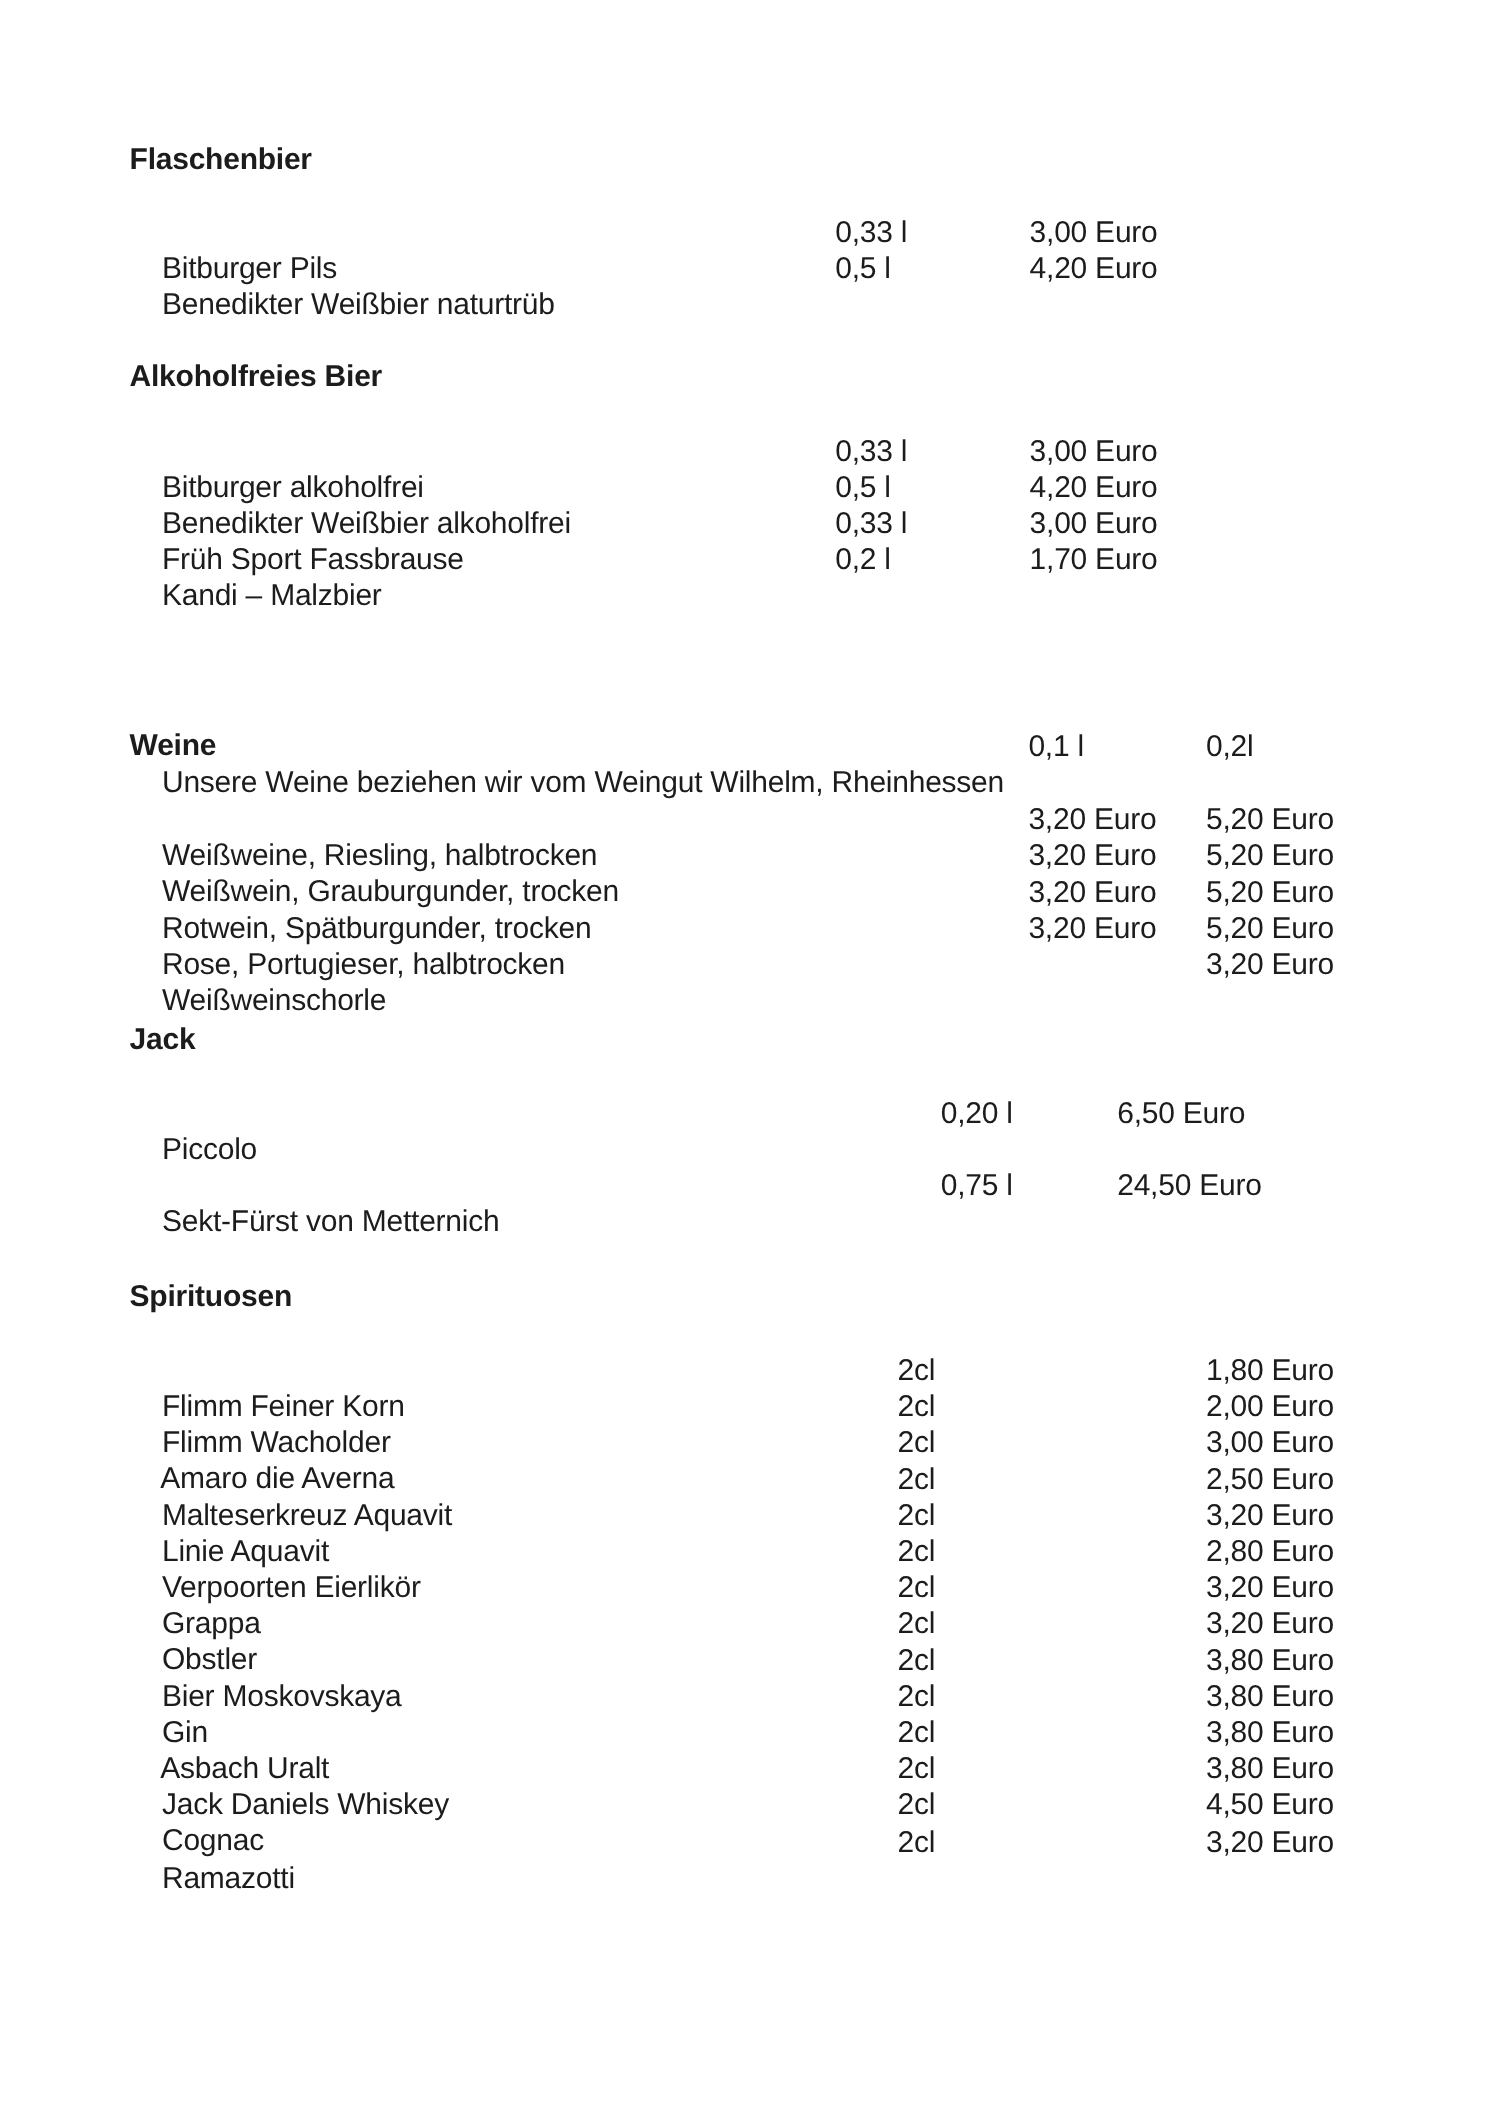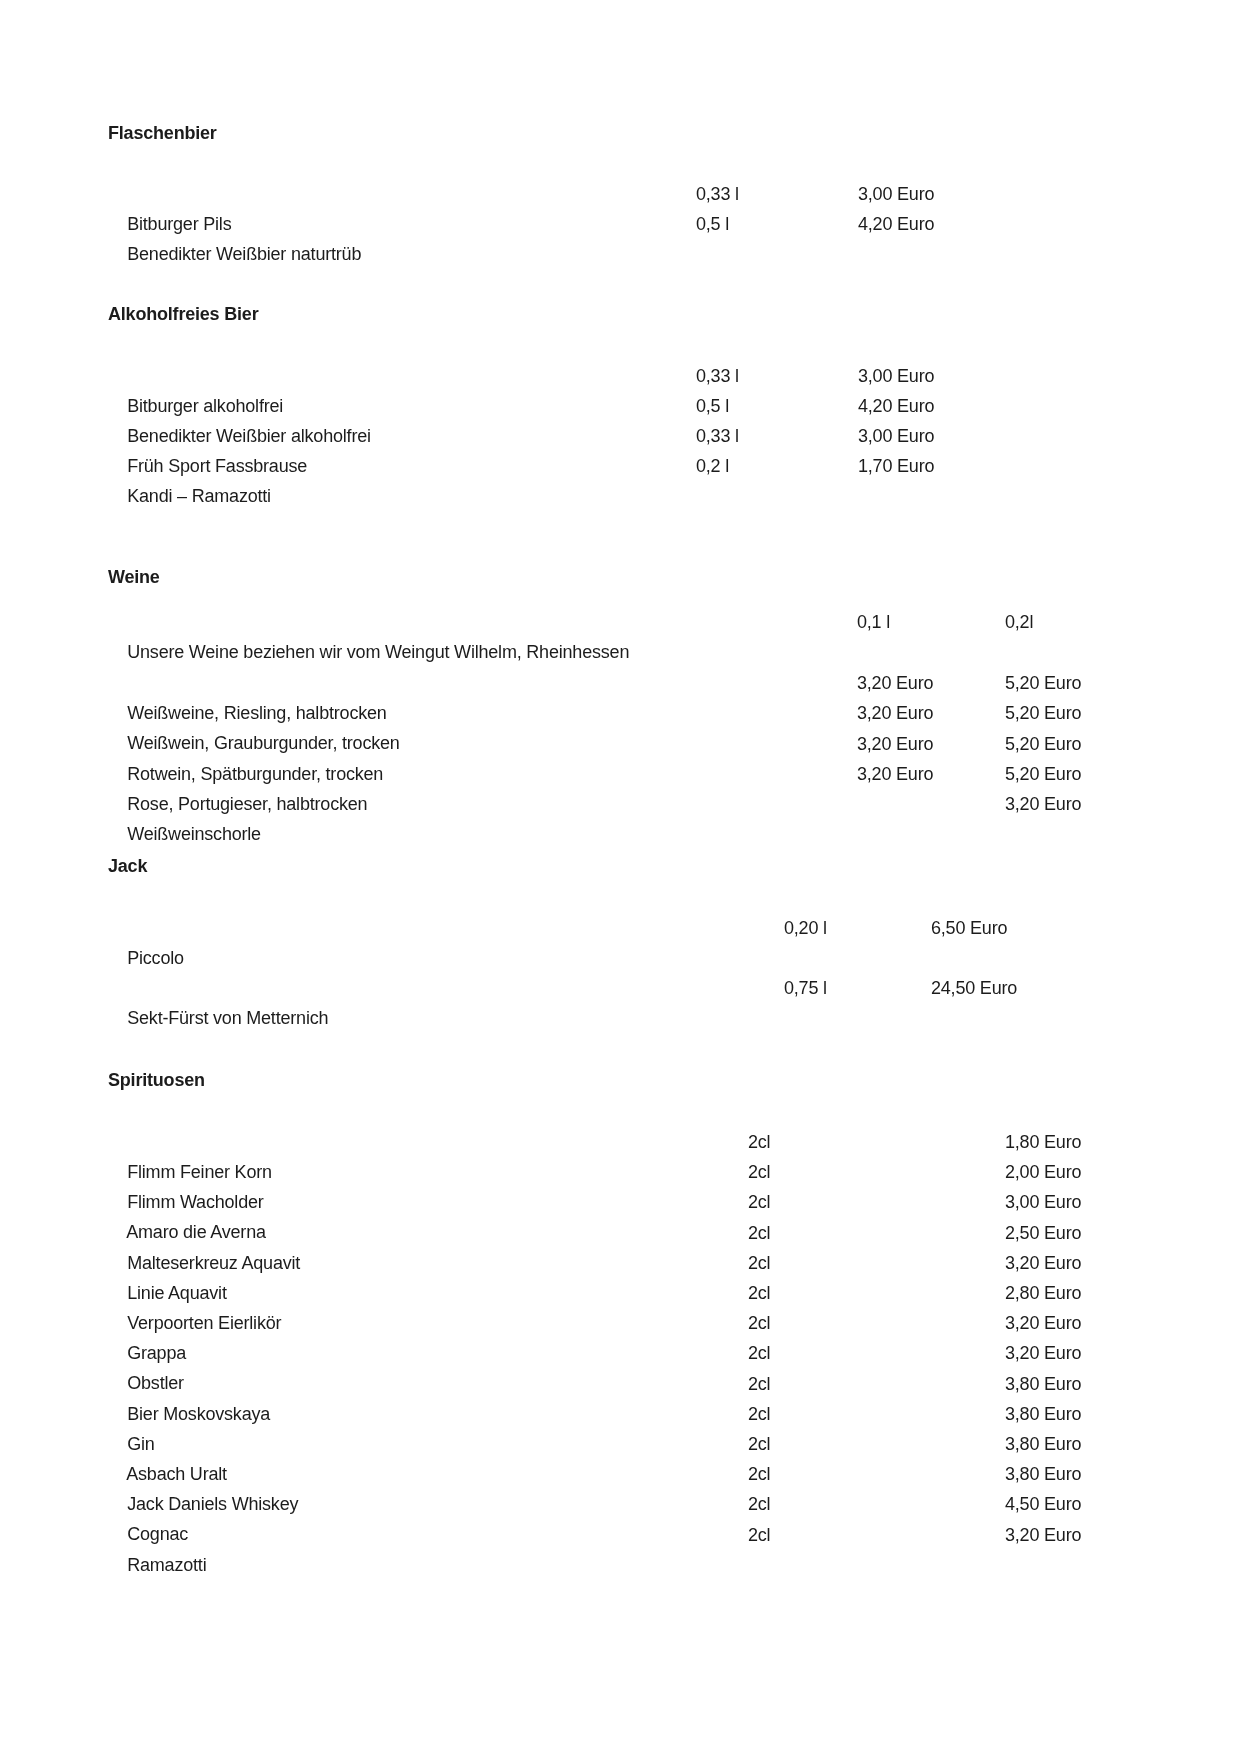--- a/index.html
+++ b/index.html
@@ -3,21 +3,21 @@
 <meta charset="utf-8">
 <style>
   html, body { margin: 0; padding: 0; background: #ffffff; }
   .page {
     position: relative;
     width: 1241px;
     height: 1755px;
     background: #ffffff;
     font-family: "Liberation Sans", sans-serif;
     color: #1c1c1c;
-    font-size: 18px;
+    font-size: 25px;
     line-height: 30px;
     letter-spacing: -0.2px;
     overflow: hidden;
   }
   .row {
     position: absolute;
     left: 108px;
     right: 20px;
     height: 30px;
     white-space: pre;
@@ -63,26 +63,26 @@
     <span>Benedikter Weißbier alkoholfrei</span>
     <span class="col c-beer-size">0,5 l</span>
     <span class="col c-beer-price">4,20 Euro</span>
   </div>
   <div class="row" style="top:421px">
     <span>Früh Sport Fassbrause</span>
     <span class="col c-beer-size">0,33 l</span>
     <span class="col c-beer-price">3,00 Euro</span>
   </div>
   <div class="row" style="top:451px">
-    <span>Kandi – Ramazotti</span>
+    <span>Kandi – Malzbier</span>
     <span class="col c-beer-size">0,2 l</span>
     <span class="col c-beer-price">1,70 Euro</span>
   </div>
 
-  <div class="row heading" style="top:562px">Weine</div>
+  <div class="row heading" style="top:606px">Weine</div>
 
   <div class="row" style="top:607px">
     <span>Unsere Weine beziehen wir vom Weingut Wilhelm, Rheinhessen</span>
     <span class="col c-wine-1">0,1 l</span>
     <span class="col c-wine-2">0,2l</span>
   </div>
 
   <div class="row" style="top:668px">
     <span>Weißweine, Riesling, halbtrocken</span>
     <span class="col c-wine-1">3,20 Euro</span>

